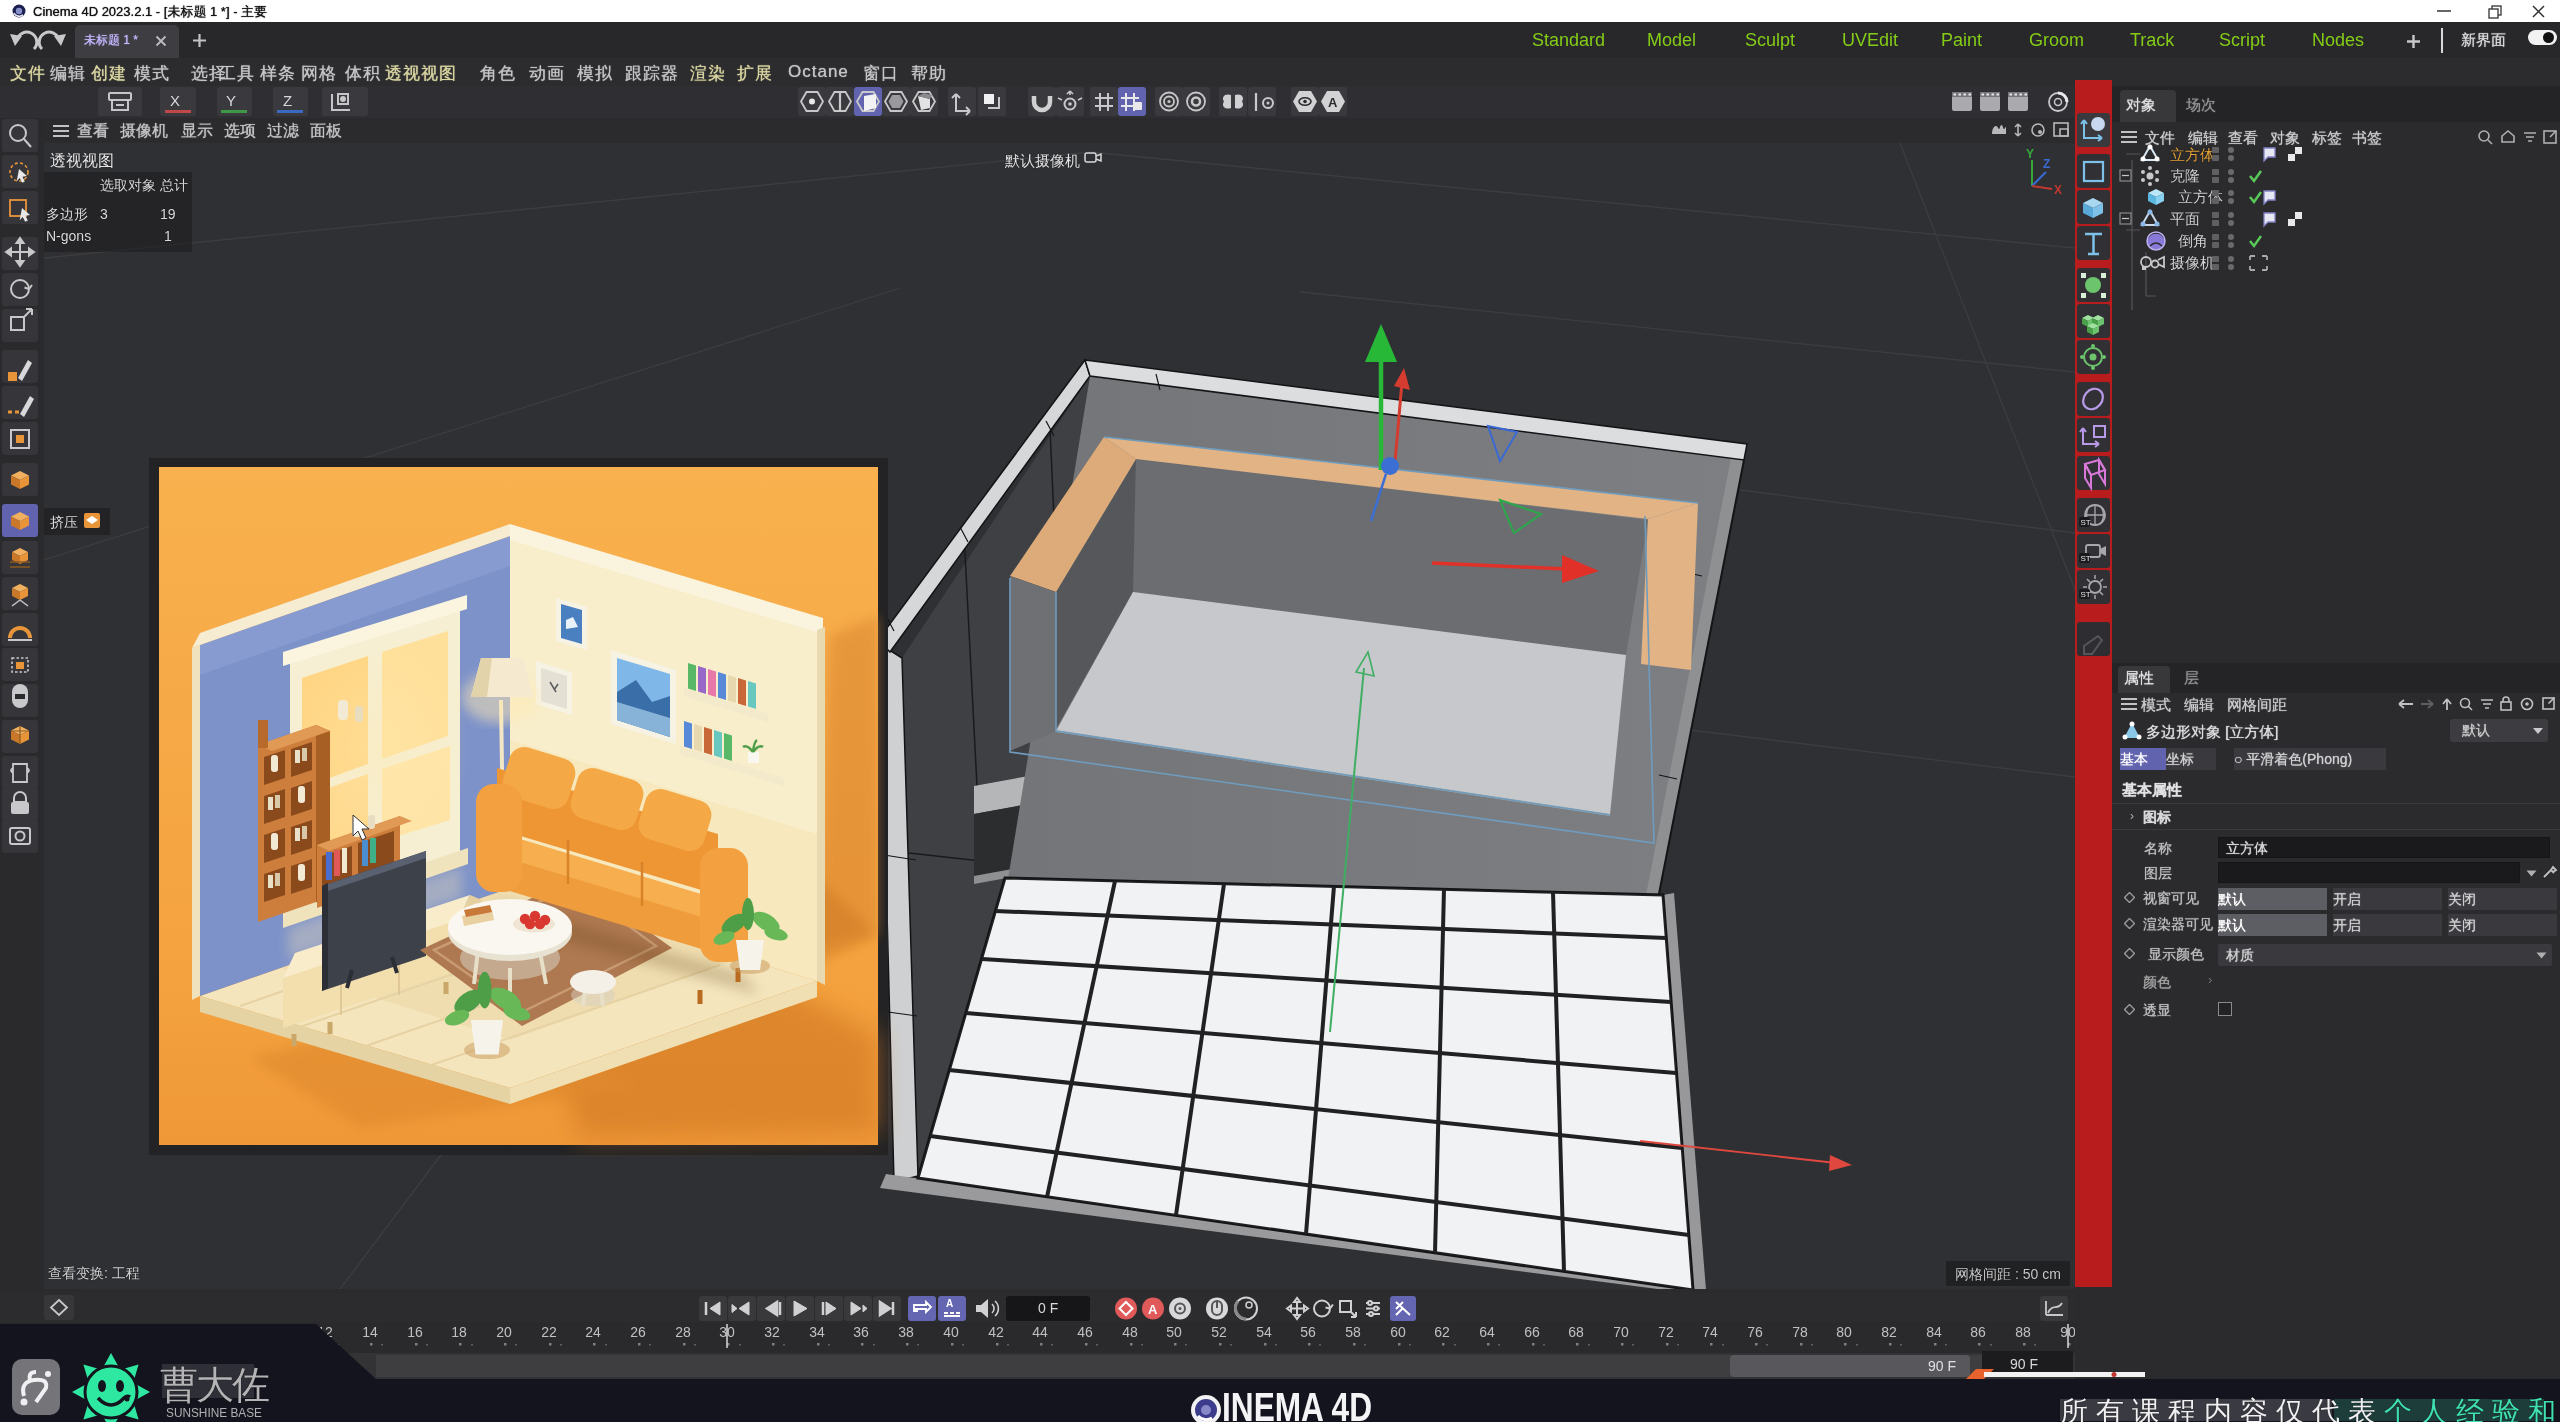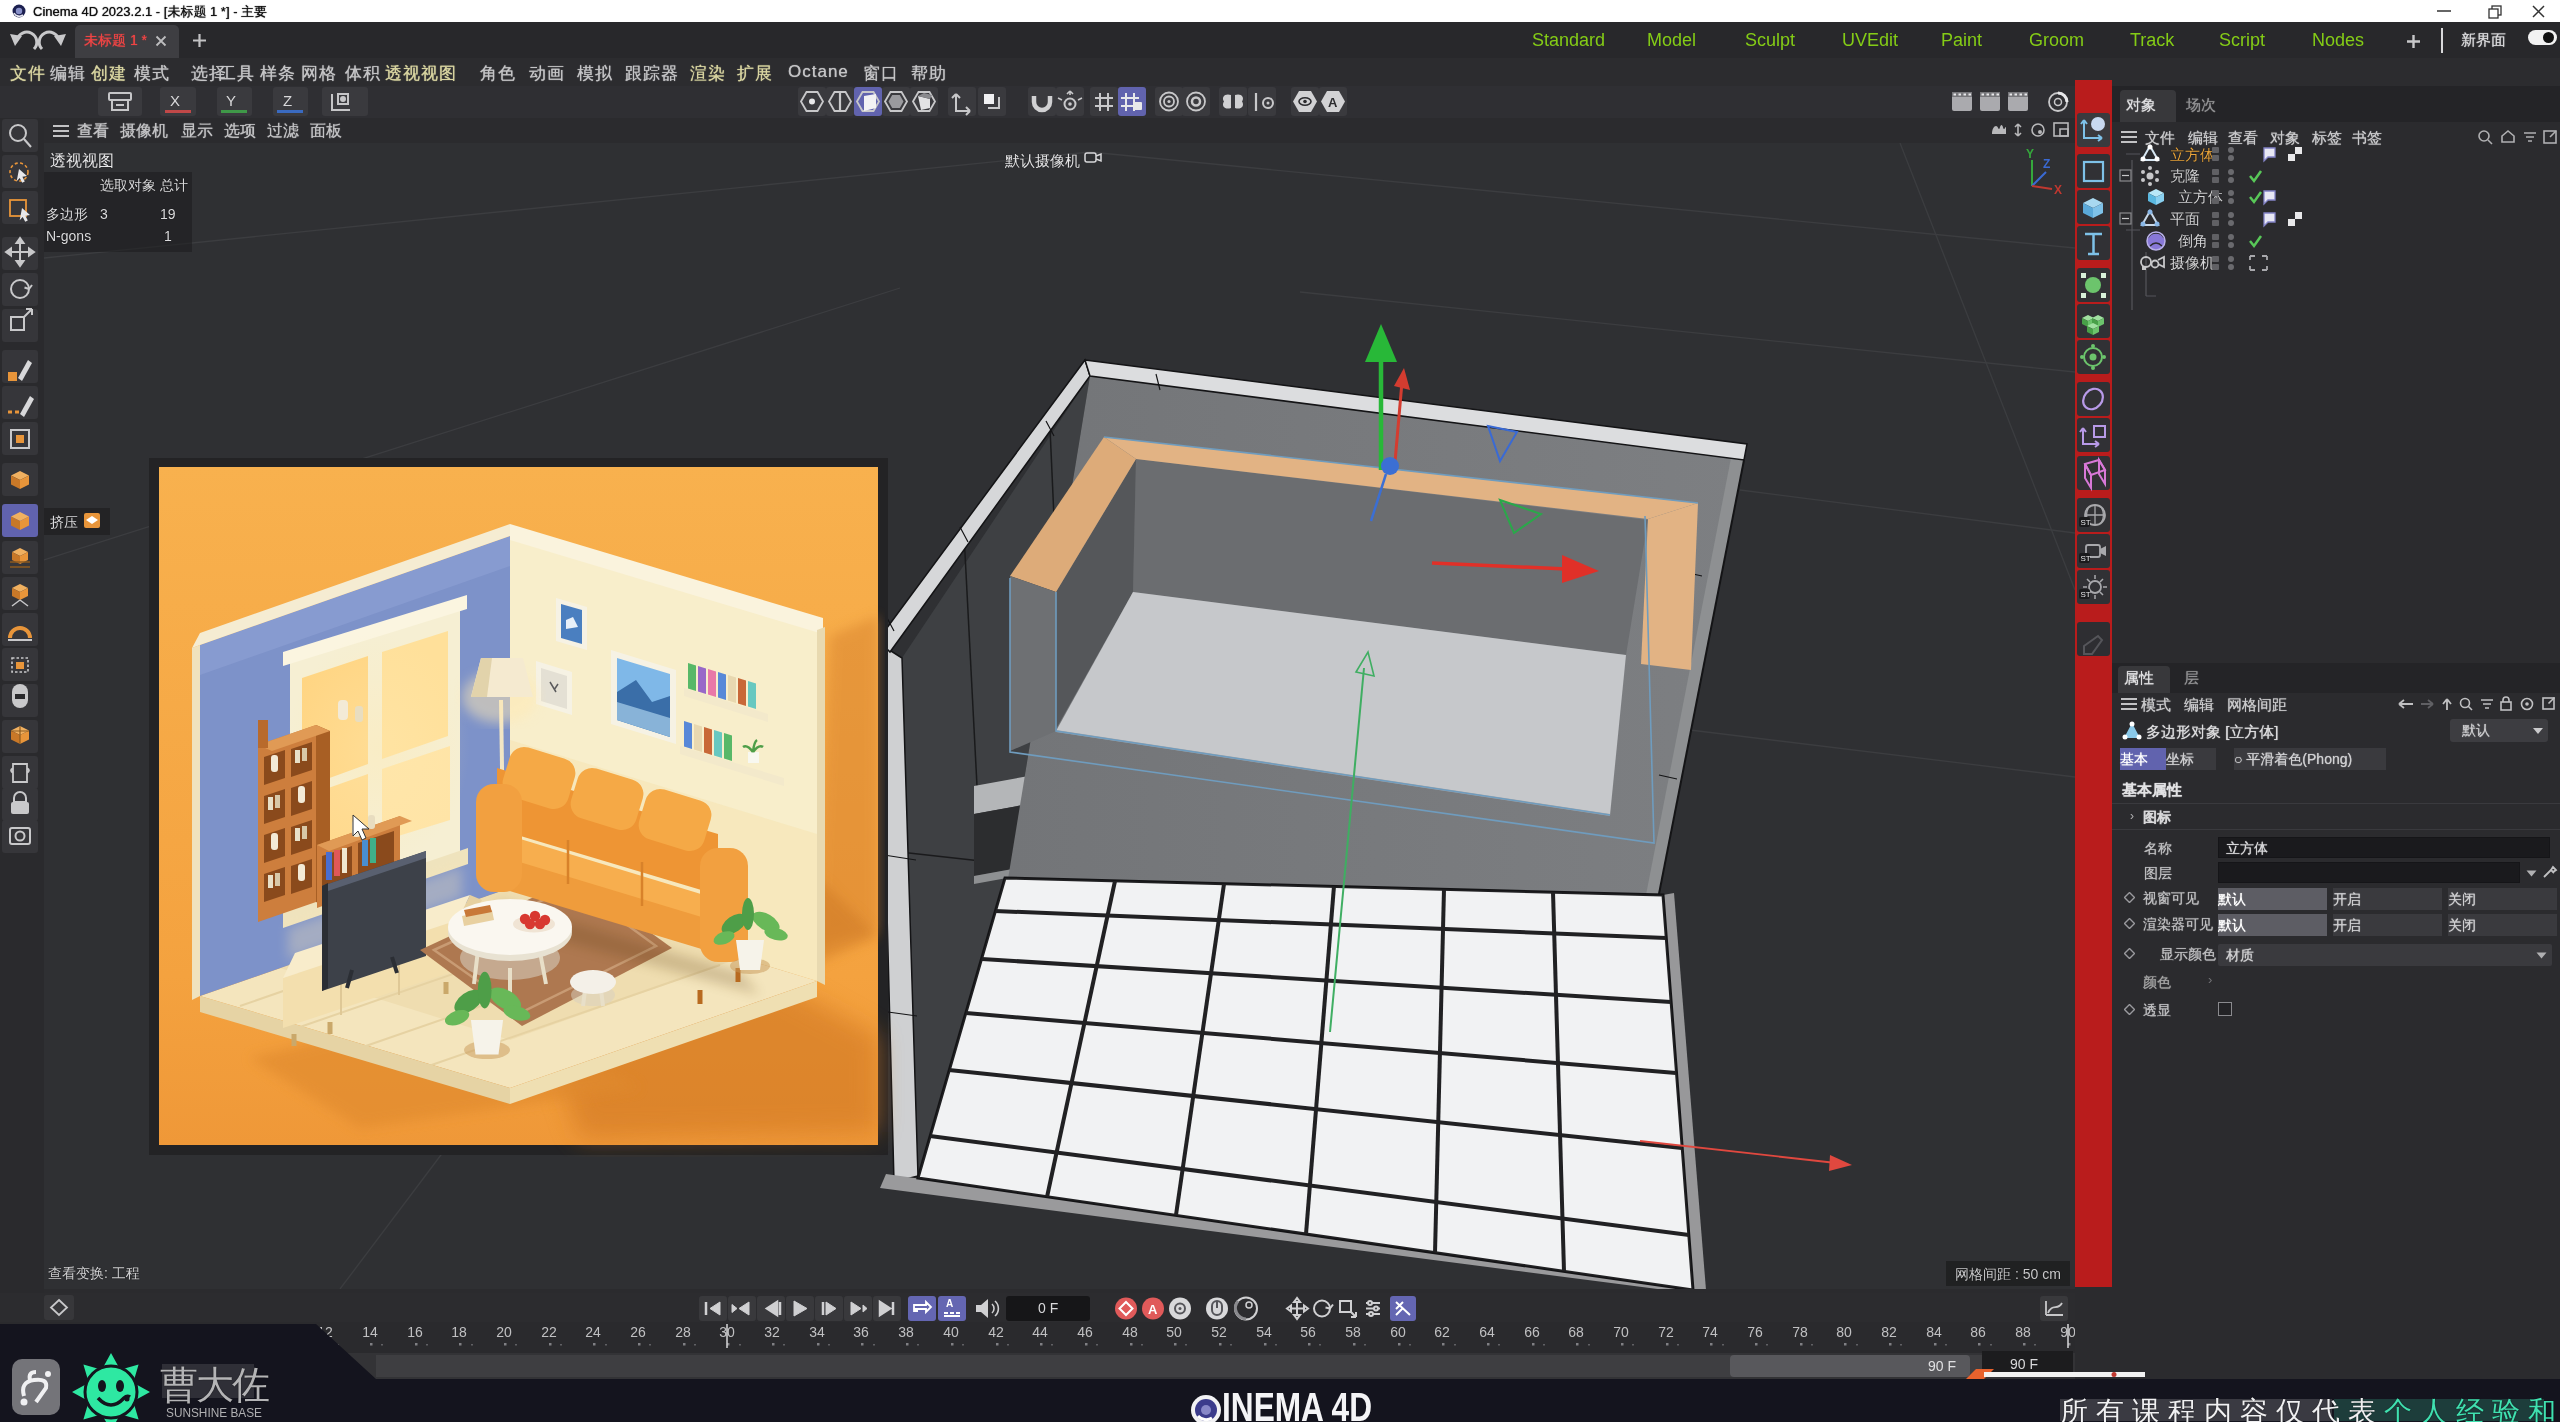--- a/index.html
+++ b/index.html
@@ -41,21 +41,21 @@
 <div id="tabrow" class="abs">
 <svg class="abs" style="left:6px;top:6px" width="64" height="26">
 <path d="M28 21 A 10 10 0 1 0 11 12" stroke="#c8c8ca" stroke-width="3" fill="none"></path>
       <polygon points="4,6 16,8 9,18" fill="#c8c8ca"></polygon>
 <g transform="translate(64,0) scale(-1,1)">
         <path d="M28 21 A 10 10 0 1 0 11 12" stroke="#c8c8ca" stroke-width="3" fill="none"></path>
         <polygon points="4,6 16,8 9,18" fill="#c8c8ca"></polygon>
       </g>
 </svg>
 <div class="abs" style="left:75px;top:3px;width:104px;height:33px;background:#3e3e42;border-radius:5px 5px 0 0"></div>
-<span class="abs cjk" style="left:84px;top:10px;font-size:14px;color:#ef4444">未标题 1 *</span>
+<span class="abs cjk" style="left:84px;top:10px;font-size:12px;color:#c4b5fd">未标题 1 *</span>
 <svg class="abs" style="left:155px;top:13px" width="12" height="12">
       <path d="M1.5 1.5 L10.5 10.5 M10.5 1.5 L1.5 10.5" stroke="#bdbdbf" stroke-width="1.8"></path>
     </svg>
 <svg class="abs" style="left:192px;top:11px" width="15" height="15">
       <path d="M7.5 1 V14 M1 7.5 H14" stroke="#c2c2c4" stroke-width="2.2"></path>
     </svg>
 <span class="lay" style="left:1532px">Standard</span>
 <span class="lay" style="left:1647px">Model</span>
 <span class="lay" style="left:1745px">Sculpt</span>
 <span class="lay" style="left:1842px">UVEdit</span>
@@ -825,21 +825,21 @@
 <svg class="abs" style="left:12px;top:255px" width="11" height="11">
       <path d="M5.5 0.5 L10.5 5.5 5.5 10.5 0.5 5.5 Z" fill="none" stroke="#9a9a9e" stroke-width="1.4"></path>
     </svg>
 <span class="row-label cjk" style="left:31px;top:253px">渲染器可见</span>
 <div class="btn3 cjk" style="left:106px;top:251px;width:109px;background:#5d5d64;color:#fff">默认</div>
 <div class="btn3 cjk" style="left:221px;top:251px;width:109px">开启</div>
 <div class="btn3 cjk" style="left:336px;top:251px;width:109px">关闭</div>
 <svg class="abs" style="left:12px;top:285px" width="11" height="11">
       <path d="M5.5 0.5 L10.5 5.5 5.5 10.5 0.5 5.5 Z" fill="none" stroke="#9a9a9e" stroke-width="1.4"></path>
     </svg>
-<span class="row-label cjk" style="left:48px;top:283px">显示颜色</span>
+<span class="row-label cjk" style="left:36px;top:283px">显示颜色</span>
 <div class="abs" style="left:106px;top:281px;width:334px;height:22px;background:#3a3a3e;border-radius:2px"></div>
 <span class="abs cjk" style="left:114px;top:284px;font-size:14px;color:#cfcfd1">材质</span>
 <svg class="abs" style="left:424px;top:289px" width="11" height="7">
       <path d="M0.5 0.5 l5 6 5 -6" fill="#b0b0b2"></path>
     </svg>
 <span class="row-label cjk" style="left:31px;top:311px;color:#a3a3a3">颜色</span>
 <span class="abs" style="left:96px;top:309px;font-size:13px;color:#737377">›</span>
 <svg class="abs" style="left:12px;top:341px" width="11" height="11">
       <path d="M5.5 0.5 L10.5 5.5 5.5 10.5 0.5 5.5 Z" fill="none" stroke="#9a9a9e" stroke-width="1.4"></path>
     </svg>

